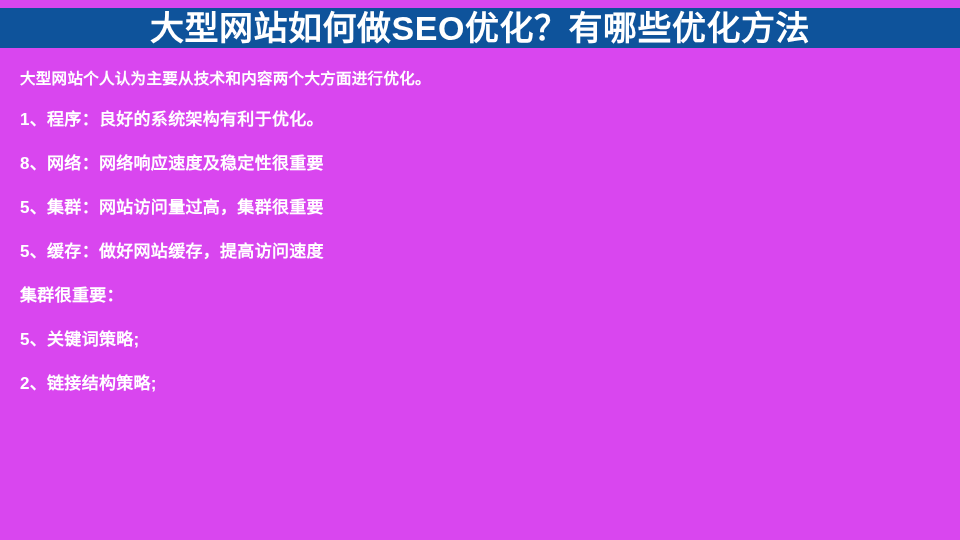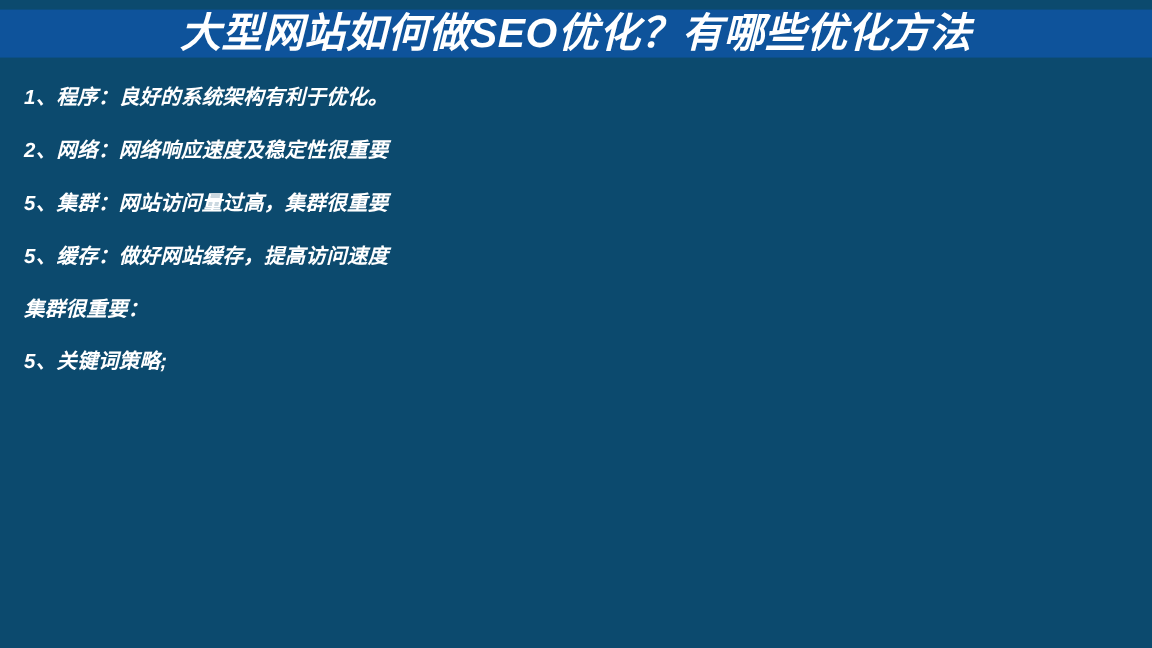--- a/index.html
+++ b/index.html
@@ -65,29 +65,31 @@
     height: 38px;
     line-height: 38px;
   }
   .line.heading {
     font-size: 17px;
   }
 </style>
 </head>
 <body>
 
-<div class="slide" style="background: #0c4a6e; font-style: italic;">
+<div class="slide" style="background: #d946ef;">
 
   <div class="title-band" style="background: rgb(14, 83, 155);"></div>
 
   <div class="title">大型网站如何做SEO优化？有哪些优化方法</div>
 
   <div class="body-block">
 
+  <div class="line lead">大型网站个人认为主要从技术和内容两个大方面进行优化。</div>
       <div class="line">1、程序：良好的系统架构有利于优化。</div>
-      <div class="line">2、网络：网络响应速度及稳定性很重要</div>
+      <div class="line">8、网络：网络响应速度及稳定性很重要</div>
       <div class="line">5、集群：网站访问量过高，集群很重要</div>
       <div class="line">5、缓存：做好网站缓存，提高访问速度</div>
       <div class="line heading">集群很重要：</div>
       <div class="line">5、关键词策略;</div>
+      <div class="line">2、链接结构策略;</div>
     </div>
 
 </div>
 
 </body></html>

